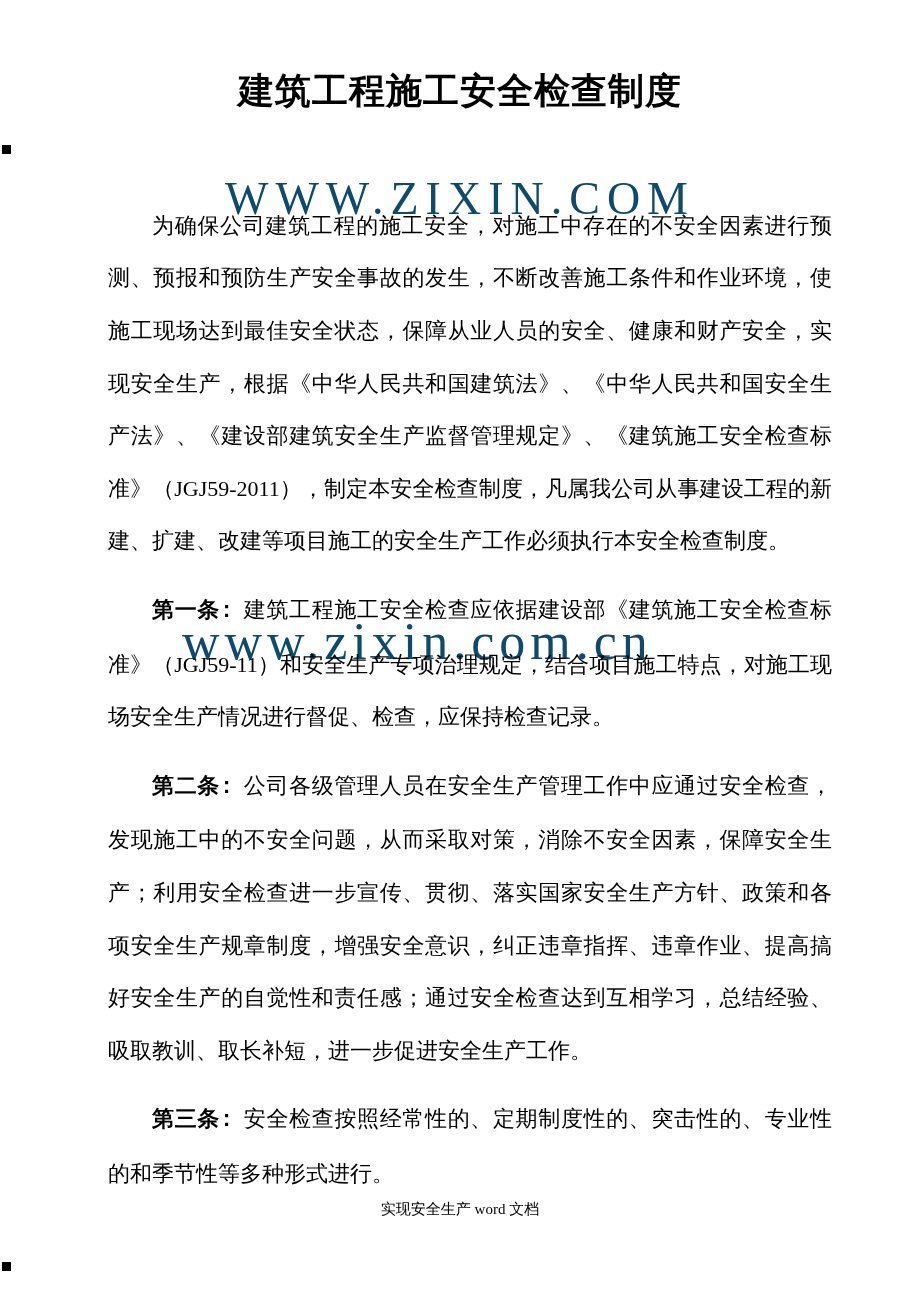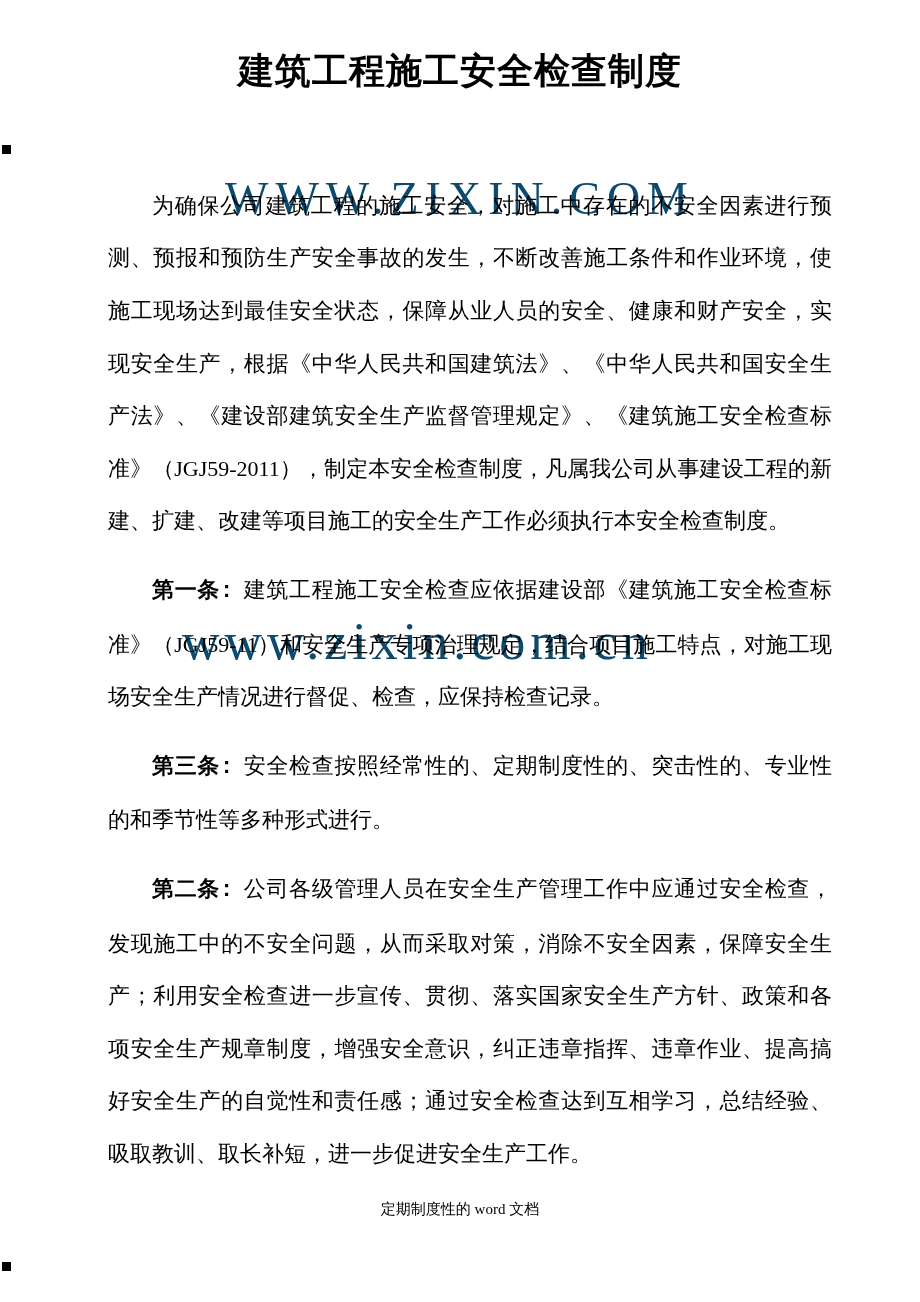--- a/index.html
+++ b/index.html
@@ -46,21 +46,21 @@
     top: 612px;
     left: 182px;
     font-size: 52px;
     letter-spacing: 5px;
   }
 
   .doc-title {
     position: relative;
     z-index: 1;
     margin: 0;
-    padding-top: 48px;
+    padding-top: 68px;
     text-align: center;
     font-size: 36px;
     line-height: 1.3;
     font-weight: bold;
     letter-spacing: 1px;
   }
 
   .doc-body {
     position: relative;
     z-index: 1;
@@ -100,19 +100,19 @@
   <div class="corner-mark bottom-mark"></div>
 
   <div class="watermark wm-top">WWW.ZIXIN.COM</div>
   <div class="watermark wm-mid">www.zixin.com.cn</div>
 
   <h1 class="doc-title">建筑工程施工安全检查制度</h1>
 
   <div class="doc-body">
     <p class="para"><span>为确保公司建筑工程的施工安全，对施工中存在的不安全因素进行预测、预报和预防生产安全事故的发生，不断改善施工条件和作业环境，使施工现场达到最佳安全状态，保障从业人员的安全、健康和财产安全，实现安全生产，根据《中华人民共和国建筑法》、《中华人民共和国安全生产法》、《建设部建筑安全生产监督管理规定》、《建筑施工安全检查标准》（JGJ59-2011），制定本安全检查制度，凡属我公司从事建设工程的新建、扩建、改建等项目施工的安全生产工作必须执行本安全检查制度。</span></p>
     <p class="para"><span class="lead">第一条:</span><span>建筑工程施工安全检查应依据建设部《建筑施工安全检查标准》（JGJ59-11）和安全生产专项治理规定，结合项目施工特点，对施工现场安全生产情况进行督促、检查，应保持检查记录。</span></p>
+    <p class="para"><span class="lead">第二条:</span><span>公司各级管理人员在安全生产管理工作中应通过安全检查，发现施工中的不安全问题，从而采取对策，消除不安全因素，保障安全生产；利用安全检查进一步宣传、贯彻、落实国家安全生产方针、政策和各项安全生产规章制度，增强安全意识，纠正违章指挥、违章作业、提高搞好安全生产的自觉性和责任感；通过安全检查达到互相学习，总结经验、吸取教训、取长补短，进一步促进安全生产工作。</span></p>
     <p class="para"><span class="lead">第三条:</span><span>安全检查按照经常性的、定期制度性的、突击性的、专业性的和季节性等多种形式进行。</span></p>
-    <p class="para"><span class="lead">第二条:</span><span>公司各级管理人员在安全生产管理工作中应通过安全检查，发现施工中的不安全问题，从而采取对策，消除不安全因素，保障安全生产；利用安全检查进一步宣传、贯彻、落实国家安全生产方针、政策和各项安全生产规章制度，增强安全意识，纠正违章指挥、违章作业、提高搞好安全生产的自觉性和责任感；通过安全检查达到互相学习，总结经验、吸取教训、取长补短，进一步促进安全生产工作。</span></p>
   </div>
 
-  <div class="doc-footer">定期制度性的 word 文档</div>
+  <div class="doc-footer">实现安全生产 word 文档</div>
 
 </div>
 
 </body></html>

